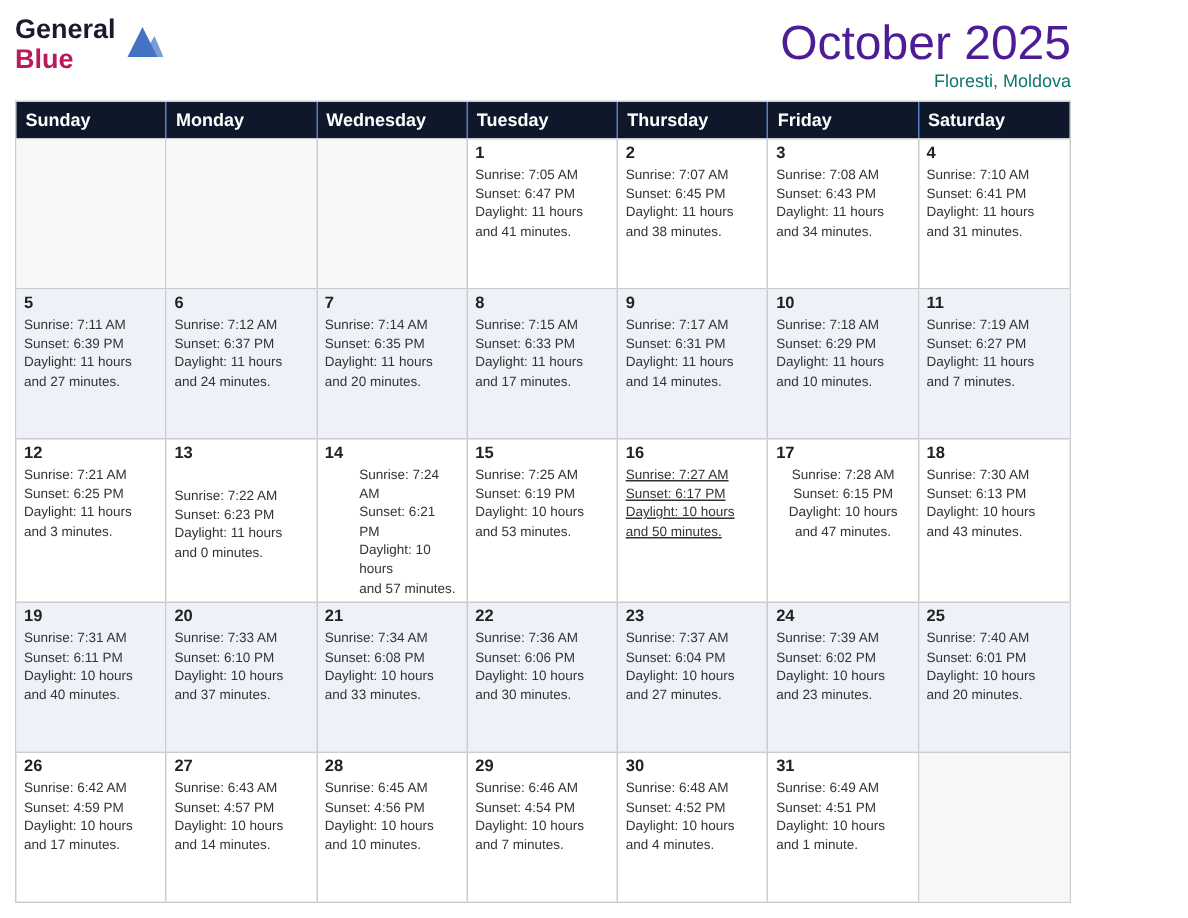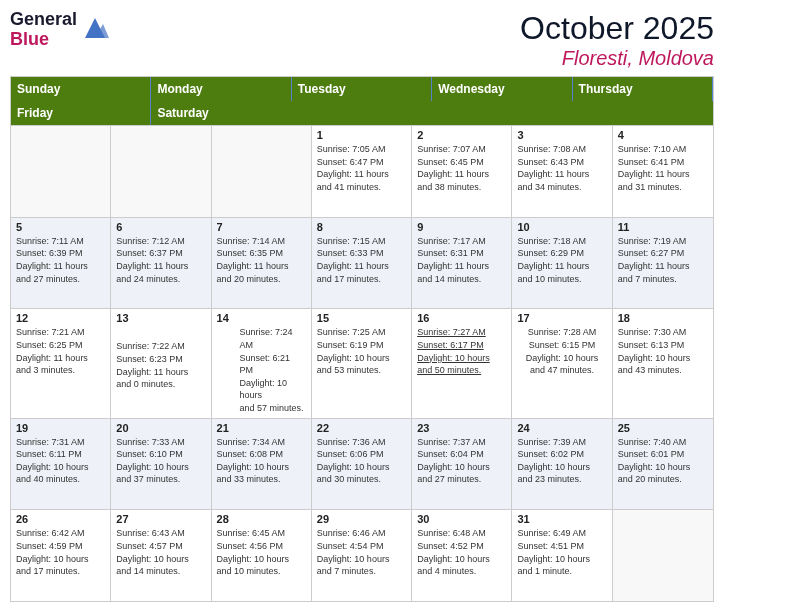--- a/index.html
+++ b/index.html
@@ -40,37 +40,36 @@
       height: 28px;
       margin-left: 4px;
       margin-top: -4px;
     }
     .title-block {
       text-align: right;
     }
     .month-title {
       font-size: 32px;
       font-weight: normal;
-      color: #0f172a;
+      color: #4c1d95;
     }
     .subtitle {
-      font-size: 20px;
-      color: #be185d;
-      font-style: italic;
+      font-size: 12px;
+      color: #0f766e;
     }
     .calendar {
       flex: 1;
       display: flex;
       flex-direction: column;
       border: 1px solid #ccc;
     }
     .day-headers {
       display: grid;
-      grid-template-columns: repeat(5, 1fr);
-      background: #4d7c0f;
+      grid-template-columns: repeat(7, 1fr);
+      background: #0f172a;
     }
     .day-header {
       color: #fff;
       font-size: 12px;
       font-weight: bold;
       padding: 5px 6px;
       text-align: left;
       border-right: 1px solid #5580cc;
     }
     .day-header:last-child { border-right: none; }
@@ -132,22 +131,22 @@
     <div class="title-block">
       <div class="month-title">October 2025</div>
       <div class="subtitle">Floresti, Moldova</div>
     </div>
   </div>
 
   <div class="calendar">
     <div class="day-headers" id="day-headers-row">
         <div class="day-header">Sunday</div>
         <div class="day-header">Monday</div>
+        <div class="day-header">Wednesday</div>
         <div class="day-header">Tuesday</div>
-        <div class="day-header">Wednesday</div>
         <div class="day-header">Thursday</div>
         <div class="day-header">Friday</div>
         <div class="day-header">Saturday</div>
       </div>
     <div class="calendar-body" id="calendar-body">
         <div class="week-row">
           <div class="day-cell empty"></div>
           <div class="day-cell empty"></div>
           <div class="day-cell empty"></div>
           <div class="day-cell">

